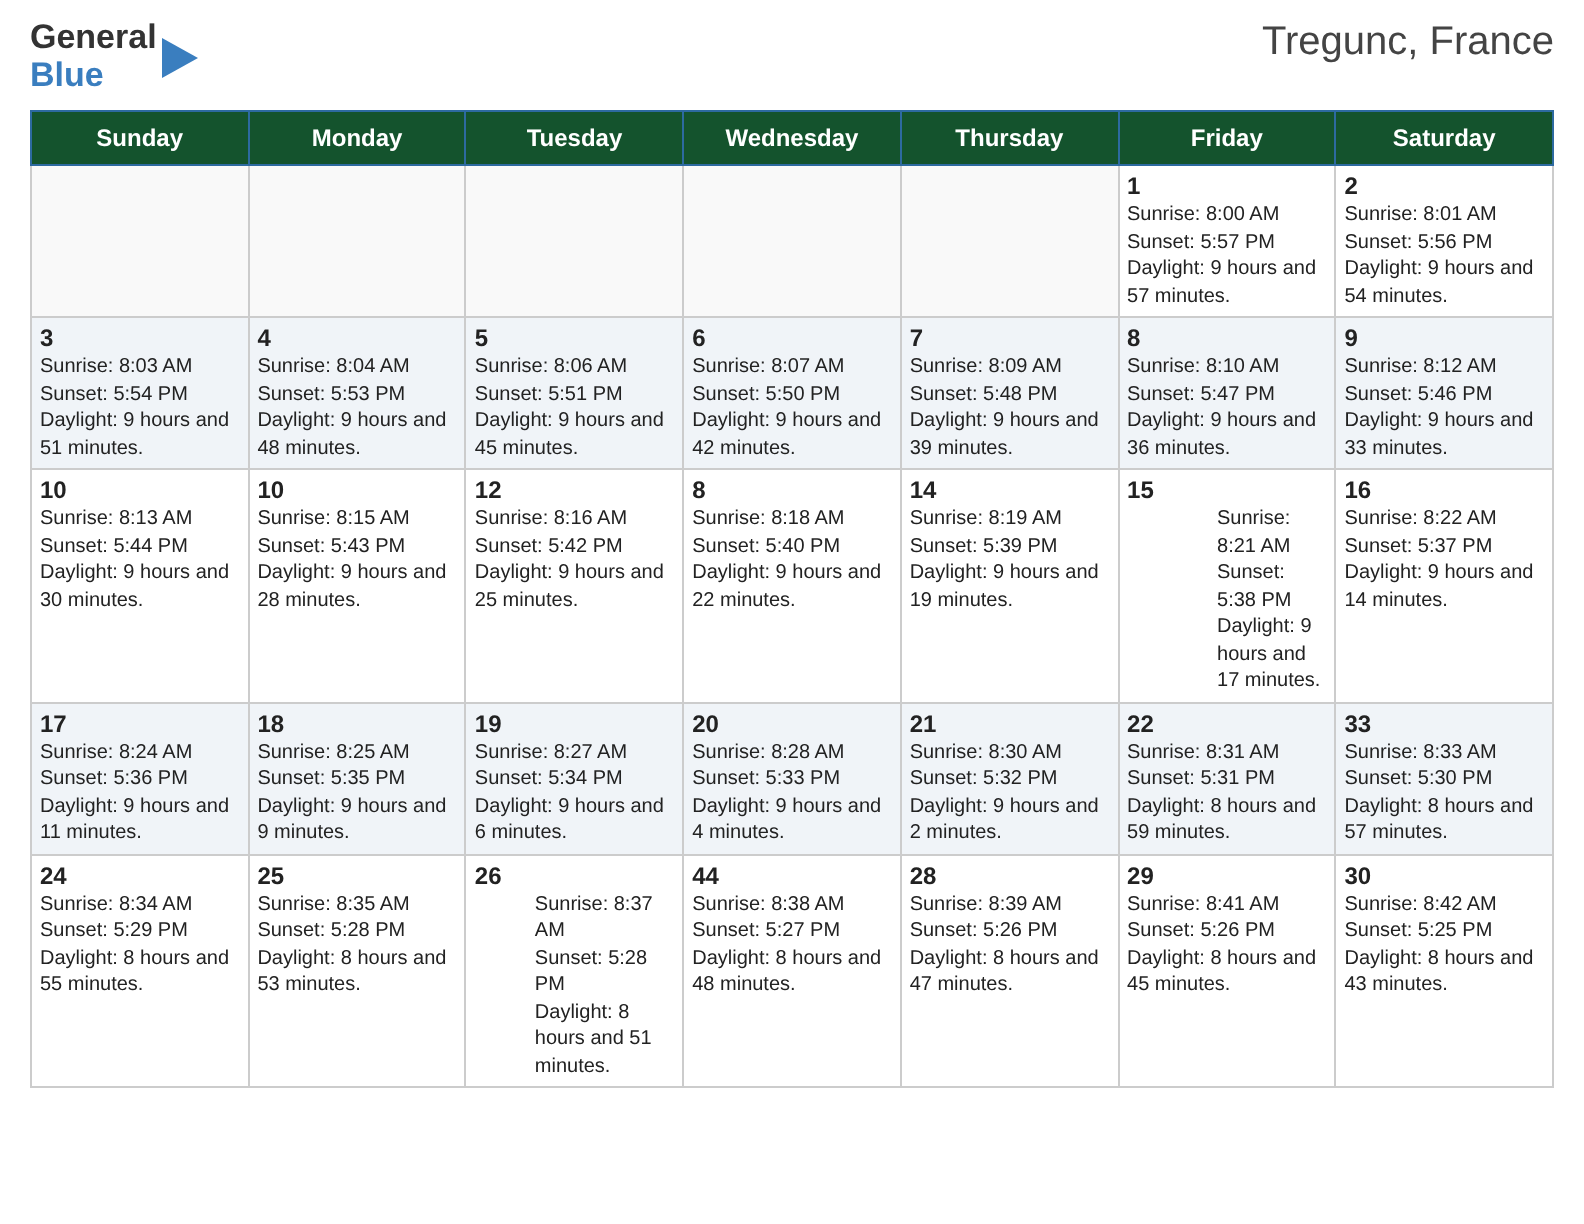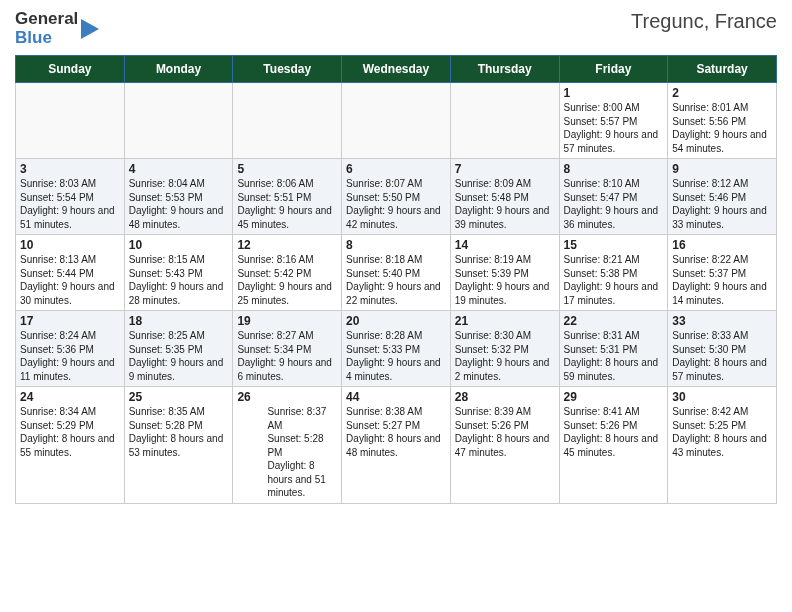--- a/index.html
+++ b/index.html
@@ -203,21 +203,21 @@
 Daylight: 9 hours and 22 minutes.</div>
           </td>
           <td>
             <span class="day-number">14</span>
             <div class="day-info" style="white-space: pre-line;">Sunrise: 8:19 AM
 Sunset: 5:39 PM
 Daylight: 9 hours and 19 minutes.</div>
           </td>
           <td>
             <span class="day-number">15</span>
-            <div class="day-info" style="white-space: pre-line;">Sunrise: 8:21 AM
+            <div class="day-info" style="white-space: pre-line; margin-left: 45px;">Sunrise: 8:21 AM
 Sunset: 5:38 PM
 Daylight: 9 hours and 17 minutes.</div>
           </td>
           <td>
             <span class="day-number">16</span>
             <div class="day-info" style="white-space: pre-line;">Sunrise: 8:22 AM
 Sunset: 5:37 PM
 Daylight: 9 hours and 14 minutes.</div>
           </td>
         </tr>

